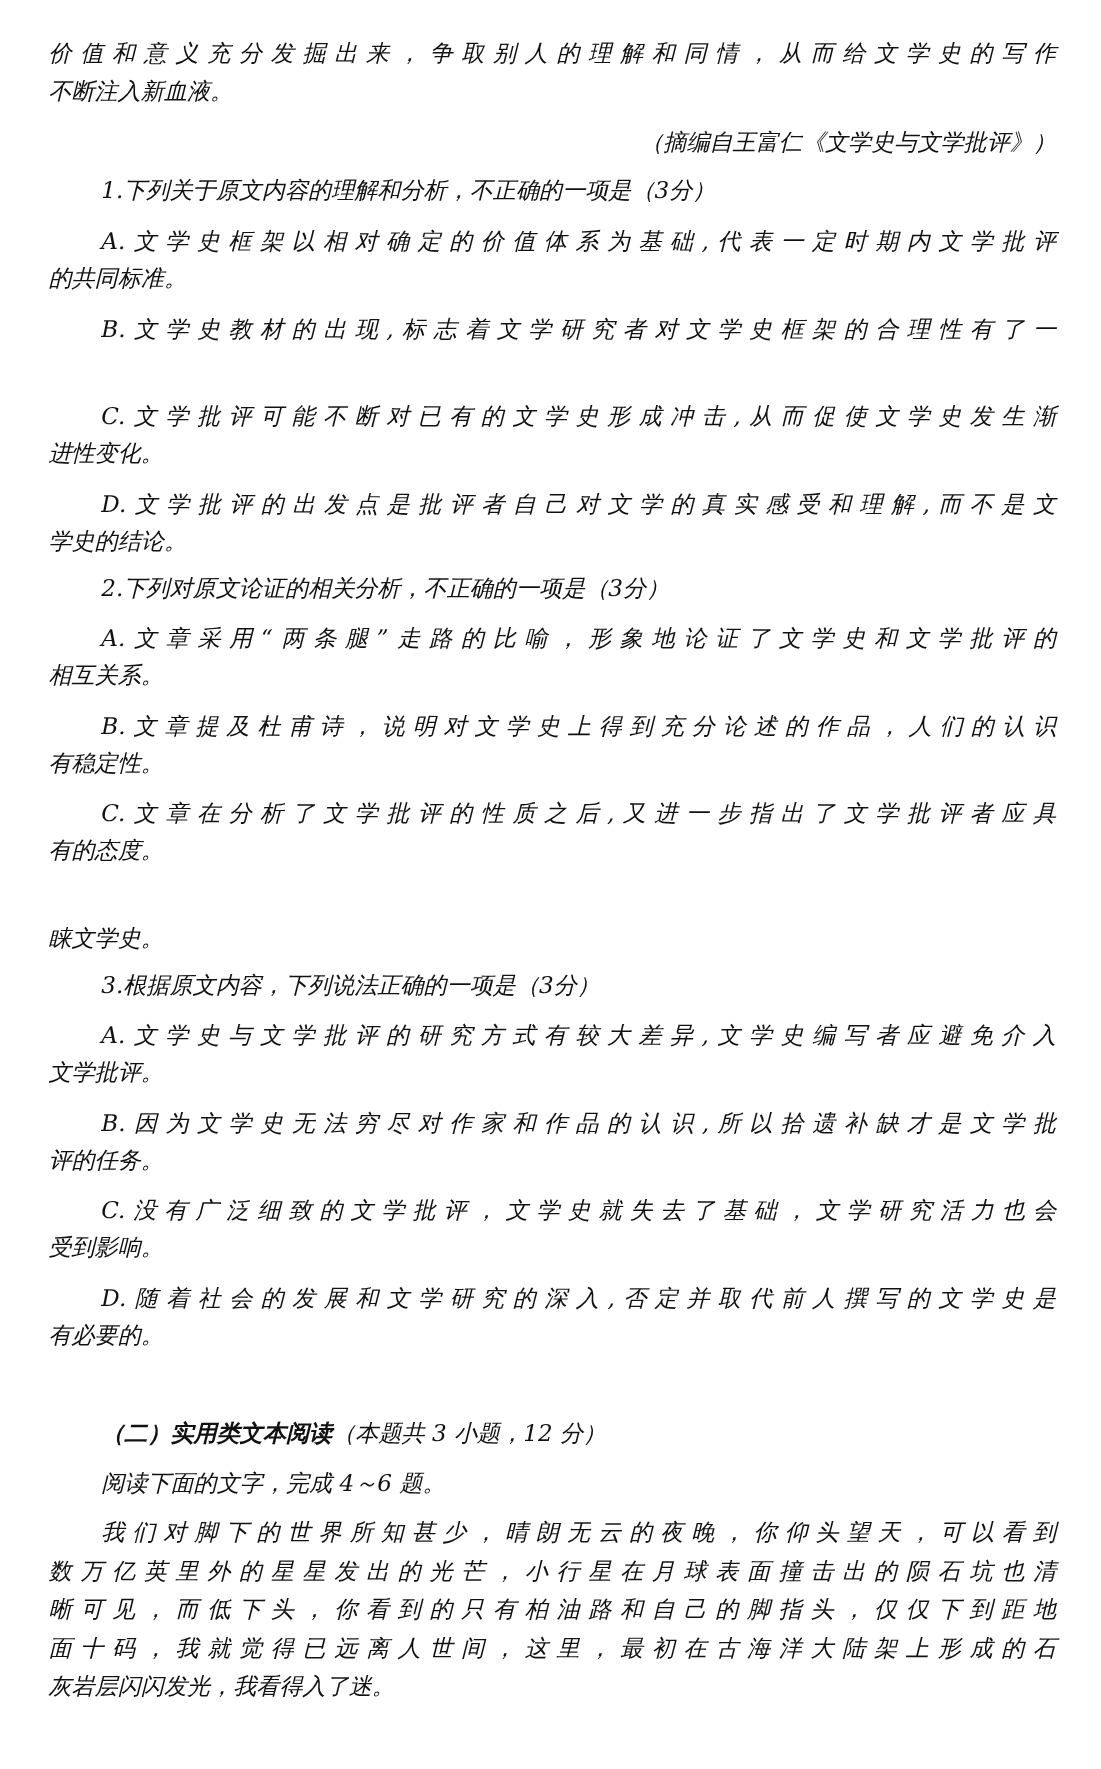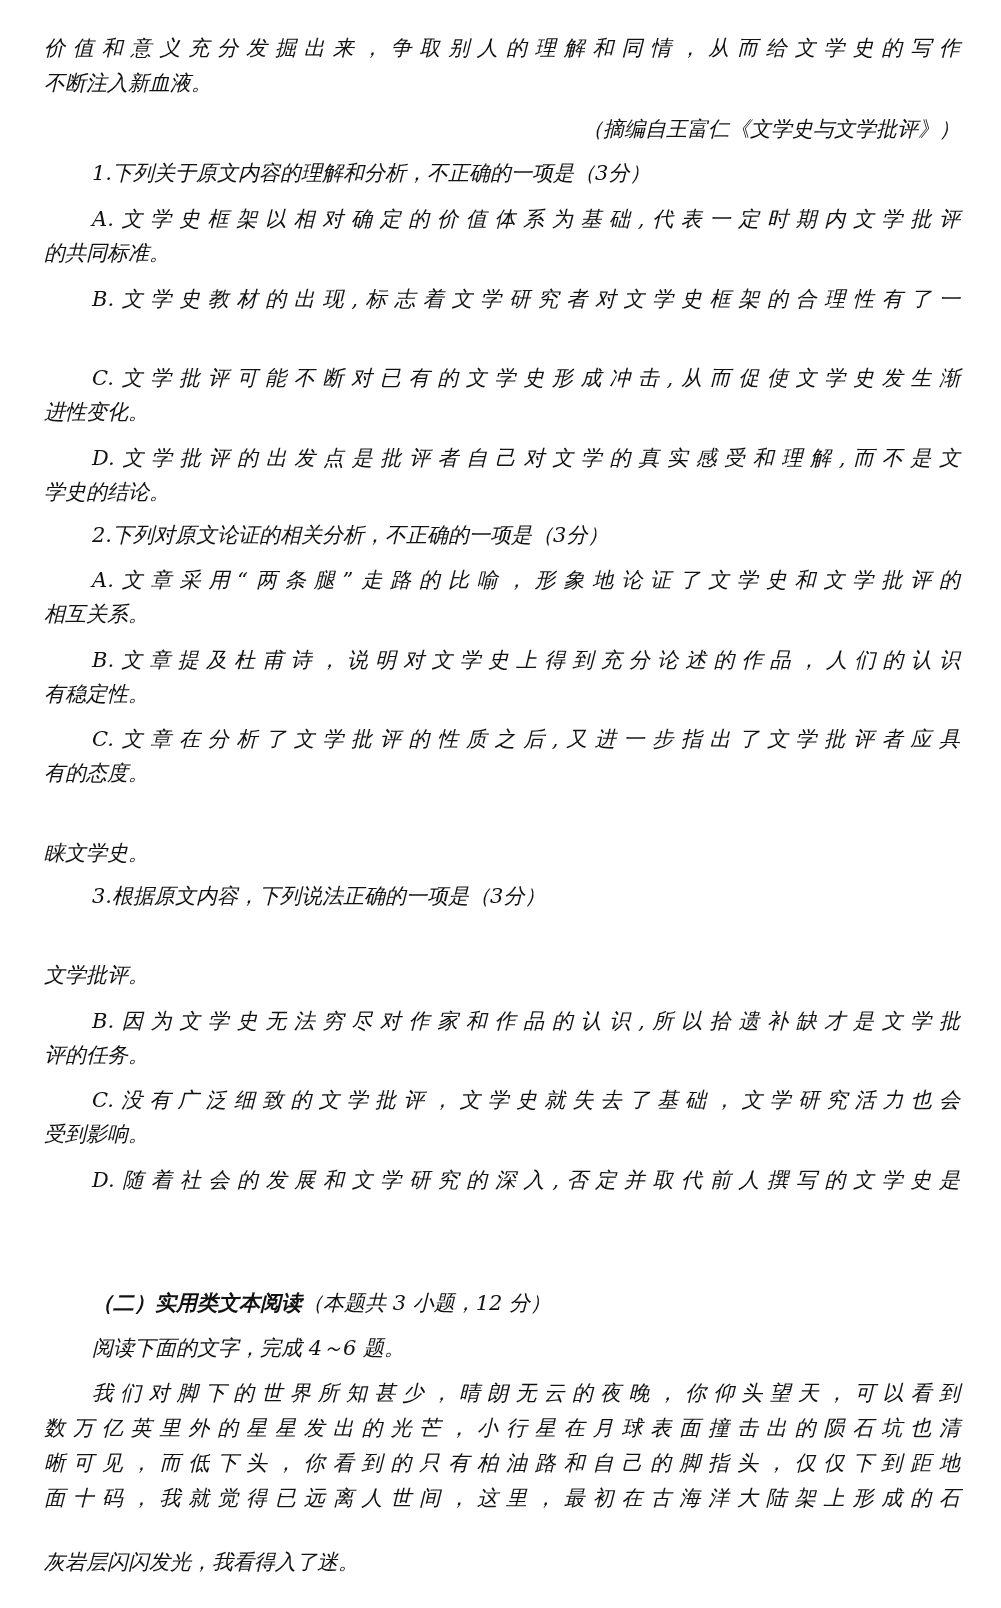--- a/index.html
+++ b/index.html
@@ -41,31 +41,33 @@
   <div class="line last indent" style="top:518px;">2.下列对原文论证的相关分析，不正确的一项是（3分）</div>
   <div class="line indent" style="top:563px;">A.文章采用“两条腿”走路的比喻，形象地论证了文学史和文学批评的</div>
   <div class="line last" style="top:597px;">相互关系。</div>
   <div class="line indent" style="top:643px;">B.文章提及杜甫诗，说明对文学史上得到充分论述的作品，人们的认识</div>
   <div class="line last" style="top:677px;">有稳定性。</div>
   <div class="line indent" style="top:722px;">C.文章在分析了文学批评的性质之后,又进一步指出了文学批评者应具</div>
   <div class="line last" style="top:756px;">有的态度。</div>
   <div class="line last" style="top:836px;">睐文学史。</div>
 
   <div class="line last indent" style="top:879px;">3.根据原文内容，下列说法正确的一项是（3分）</div>
+  <div class="line indent" style="top:924px;">A.文学史与文学批评的研究方式有较大差异,文学史编写者应避免介入</div>
   <div class="line last" style="top:958px;">文学批评。</div>
   <div class="line indent" style="top:1004px;">B.因为文学史无法穷尽对作家和作品的认识,所以拾遗补缺才是文学批</div>
   <div class="line last" style="top:1038px;">评的任务。</div>
   <div class="line indent" style="top:1083px;">C.没有广泛细致的文学批评，文学史就失去了基础，文学研究活力也会</div>
   <div class="line indent" style="top:1163px;">D.随着社会的发展和文学研究的深入,否定并取代前人撰写的文学史是</div>
   <div class="line last" style="top:1117px;">受到影响。</div>
+  <div class="line last" style="top:1197px;">有必要的。</div>
 
   <div class="line last indent" style="top:1286px;">
     <span class="heading-main">（二）实用类文本阅读</span><span>（本题共 3 小题，12 分）</span>
   </div>
   <div class="line last indent" style="top:1331px;">阅读下面的文字，完成 4～6 题。</div>
 
   <div class="line indent" style="top:1376px;">我们对脚下的世界所知甚少，晴朗无云的夜晚，你仰头望天，可以看到</div>
   <div class="line" style="top:1411px;">数万亿英里外的星星发出的光芒，小行星在月球表面撞击出的陨石坑也清</div>
   <div class="line" style="top:1446px;">晰可见，而低下头，你看到的只有柏油路和自己的脚指头，仅仅下到距地</div>
   <div class="line" style="top:1481px;">面十码，我就觉得已远离人世间，这里，最初在古海洋大陆架上形成的石</div>
-  <div class="line last" style="top:1516px;margin-top:29px;">灰岩层闪闪发光，我看得入了迷。</div>
+  <div class="line last" style="top:1516px;">灰岩层闪闪发光，我看得入了迷。</div>
 
 </div>
 
 </body></html>

